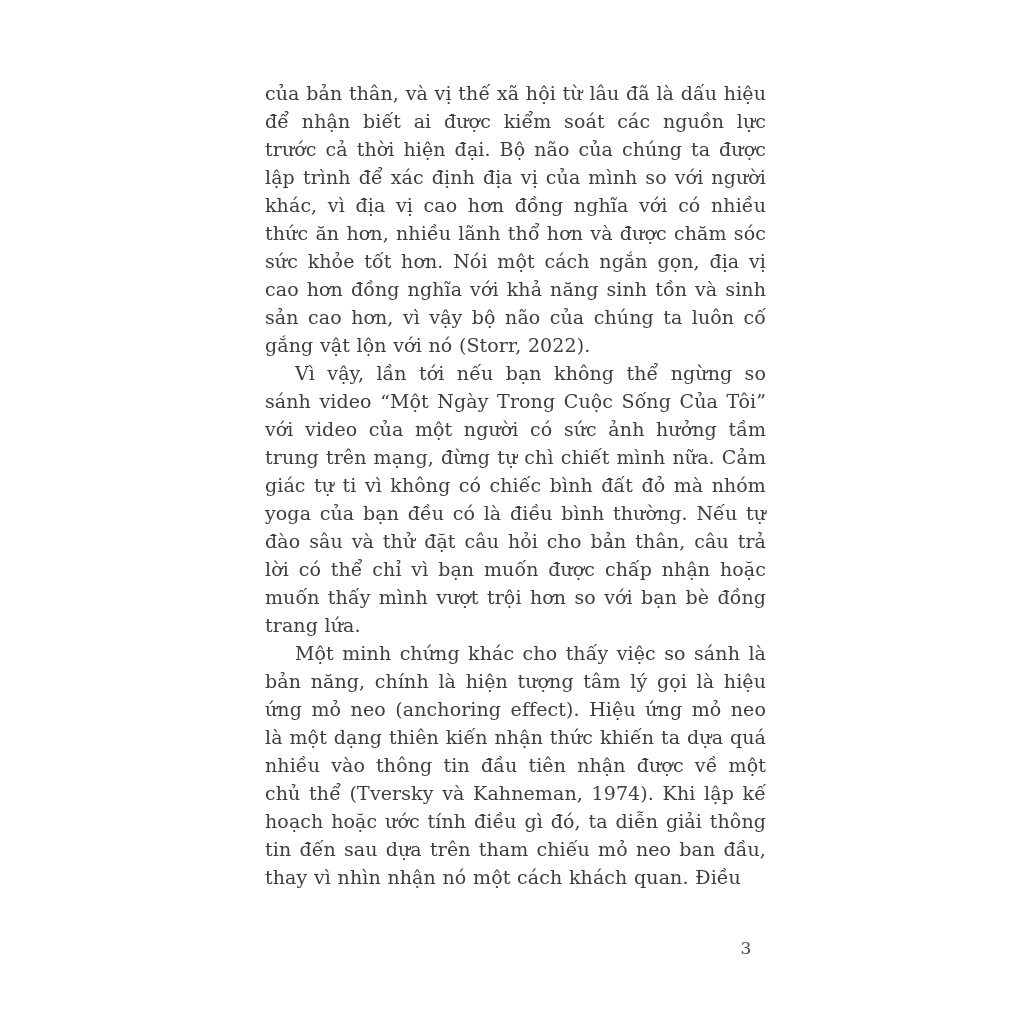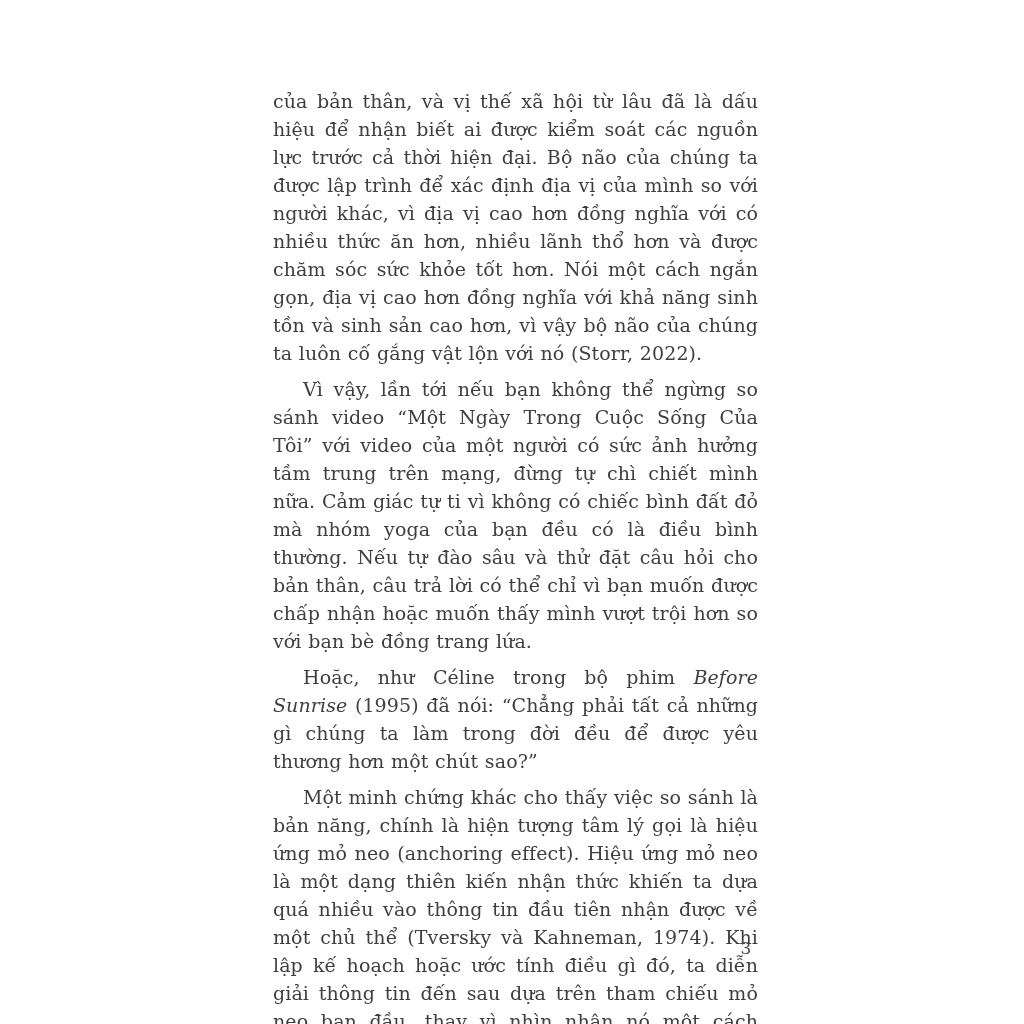--- a/index.html
+++ b/index.html
@@ -25,21 +25,21 @@
     width: 501px;
     font-family: "DejaVu Serif", "Liberation Serif", serif;
     font-size: 19px;
     line-height: 28px;
     color: #3e3e3e;
     text-align: justify;
     letter-spacing: 0.1px;
     word-spacing: 0.5px;
   }
   .para {
-    margin: 8px;
+    margin: 0;
     padding: 0;
   }
   .para.indent {
     text-indent: 30px;
   }
   .italic {
     font-style: italic;
   }
   .page-number {
     position: absolute;
@@ -56,21 +56,20 @@
 <body>
 
 <div class="book-page">
 
   <div class="text-block">
 
     <p class="para"><span>của bản thân, và vị thế xã hội từ lâu đã là dấu hiệu để nhận biết ai được kiểm soát các nguồn lực trước cả thời hiện đại. Bộ não của chúng ta được lập trình để xác định địa vị của mình so với người khác, vì địa vị cao hơn đồng nghĩa với có nhiều thức ăn hơn, nhiều lãnh thổ hơn và được chăm sóc sức khỏe tốt hơn. Nói một cách ngắn gọn, địa vị cao hơn đồng nghĩa với khả năng sinh tồn và sinh sản cao hơn, vì vậy bộ não của chúng ta luôn cố gắng vật lộn với nó (Storr, 2022).</span></p>
 
     <p class="para indent"><span>Vì vậy, lần tới nếu bạn không thể ngừng so sánh video “Một Ngày Trong Cuộc Sống Của Tôi” với video của một người có sức ảnh hưởng tầm trung trên mạng, đừng tự chì chiết mình nữa. Cảm giác tự ti vì không có chiếc bình đất đỏ mà nhóm yoga của bạn đều có là điều bình thường. Nếu tự đào sâu và thử đặt câu hỏi cho bản thân, câu trả lời có thể chỉ vì bạn muốn được chấp nhận hoặc muốn thấy mình vượt trội hơn so với bạn bè đồng trang lứa.</span></p>
 
-    <p class="para indent"><span>Hoặc, như Céline trong bộ phim </span><span class="italic">Before Sunrise</span><span> (1995) đã nói: “Chẳng phải tất cả những gì chúng ta làm trong đời đều để được yêu thương hơn một chút sao?”</span></p>
 
     <p class="para indent"><span>Một minh chứng khác cho thấy việc so sánh là bản năng, chính là hiện tượng tâm lý gọi là hiệu ứng mỏ neo (anchoring effect). Hiệu ứng mỏ neo là một dạng thiên kiến nhận thức khiến ta dựa quá nhiều vào thông tin đầu tiên nhận được về một chủ thể (Tversky và Kahneman, 1974). Khi lập kế hoạch hoặc ước tính điều gì đó, ta diễn giải thông tin đến sau dựa trên tham chiếu mỏ neo ban đầu, thay vì nhìn nhận nó một cách khách quan. Điều</span></p>
 
   </div>
 
   <div class="page-number">3</div>
 
 </div>
 
 </body></html>

